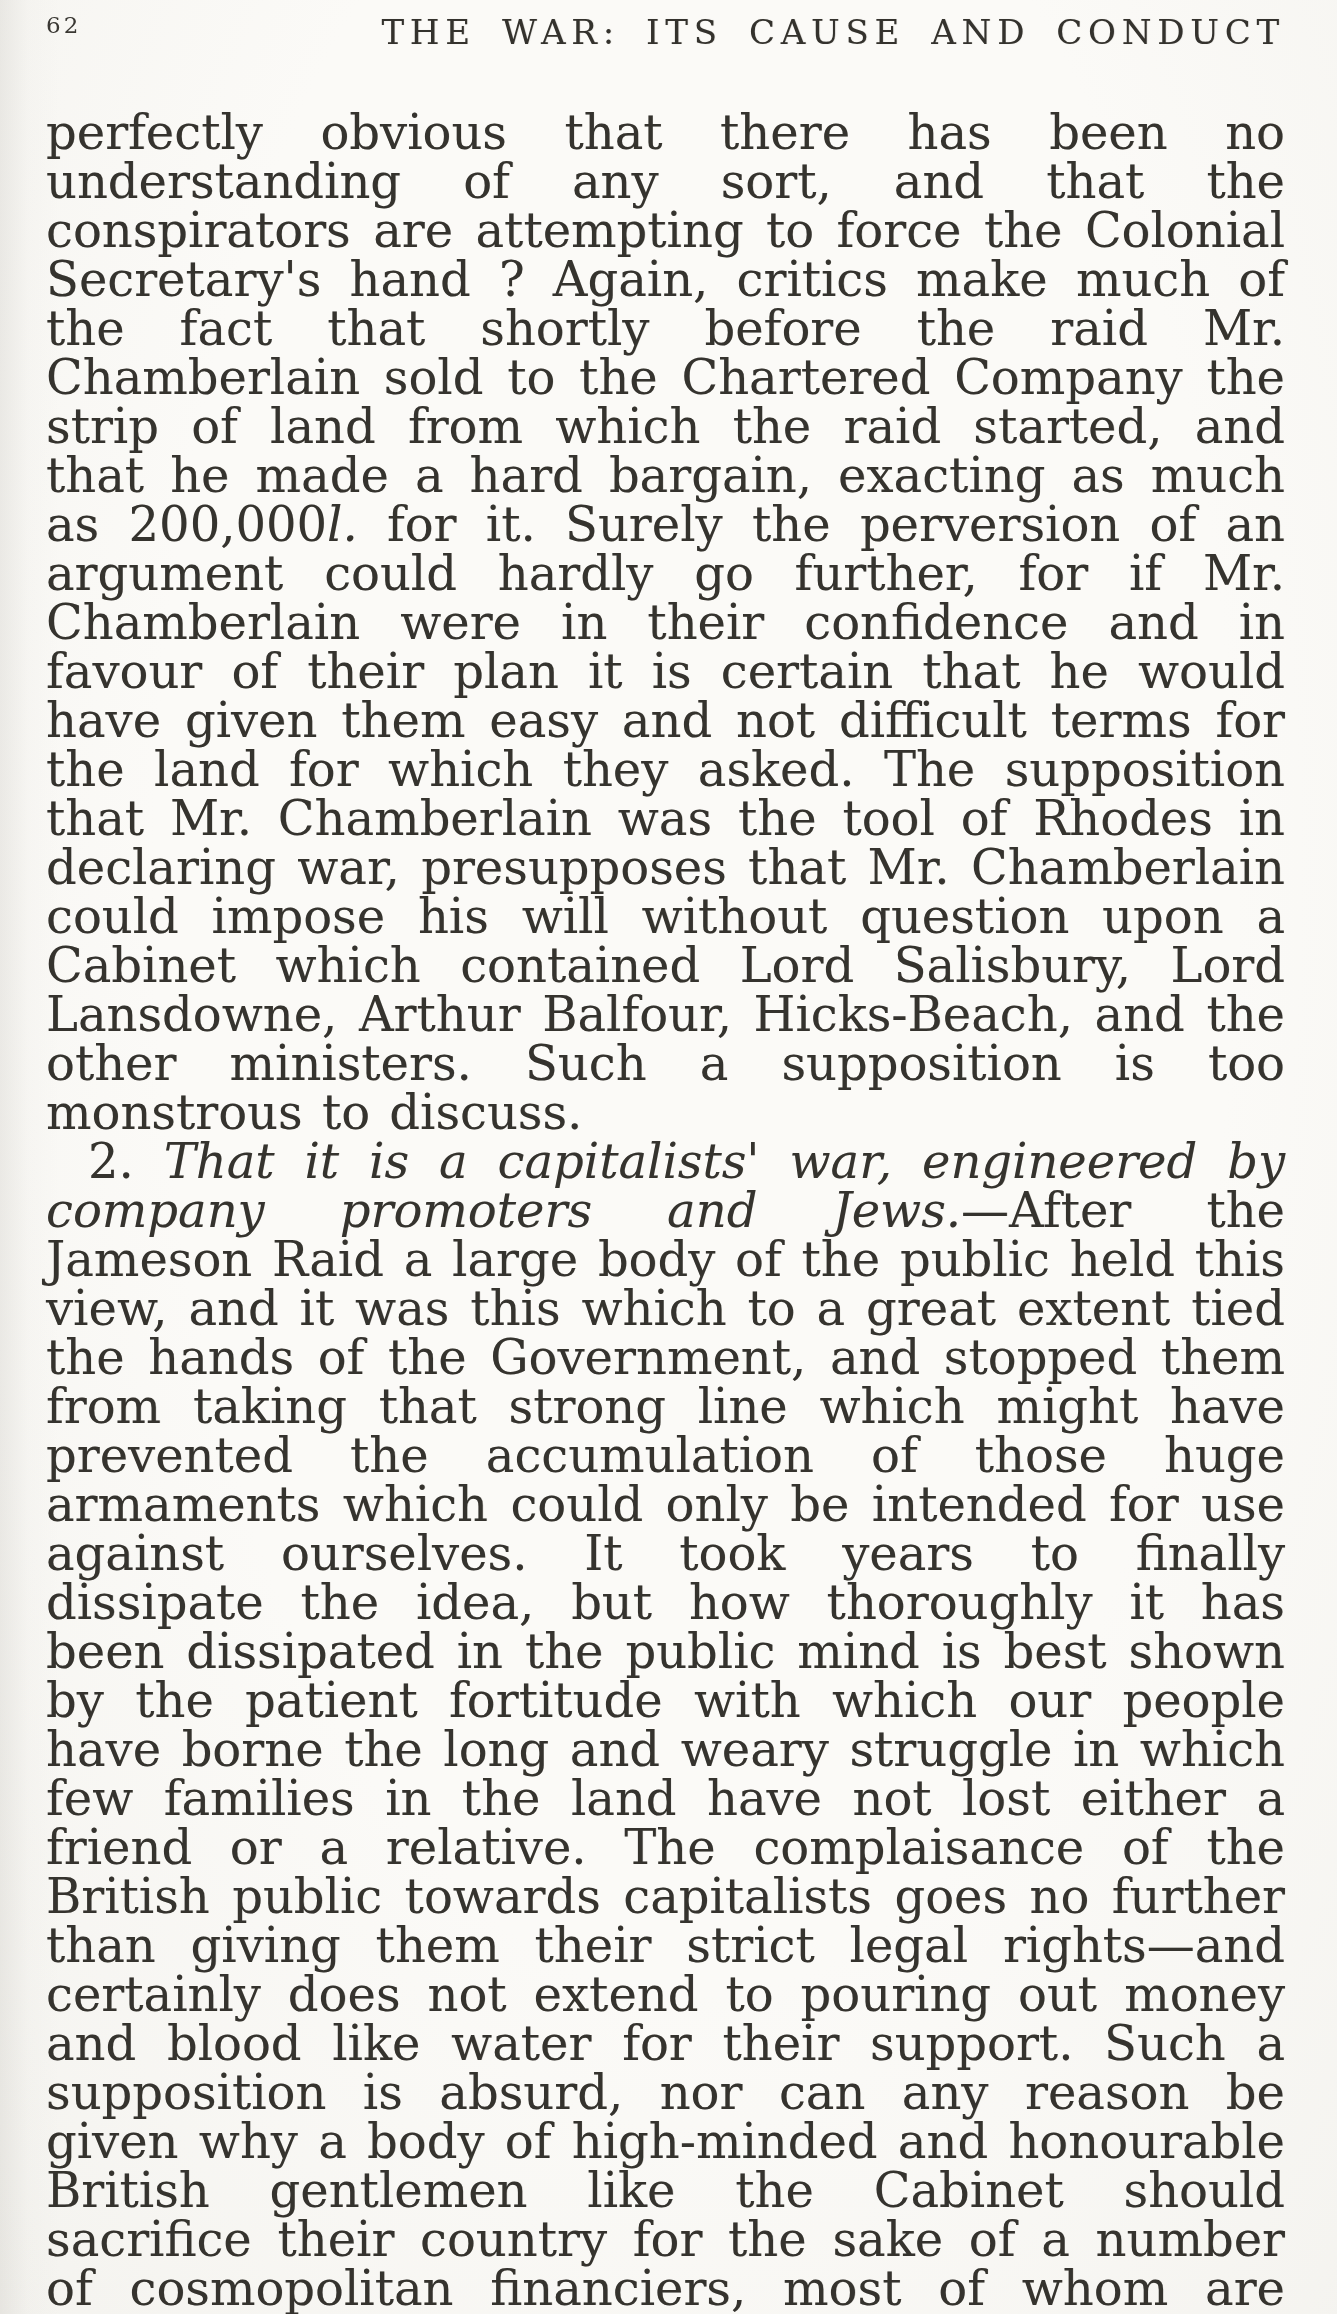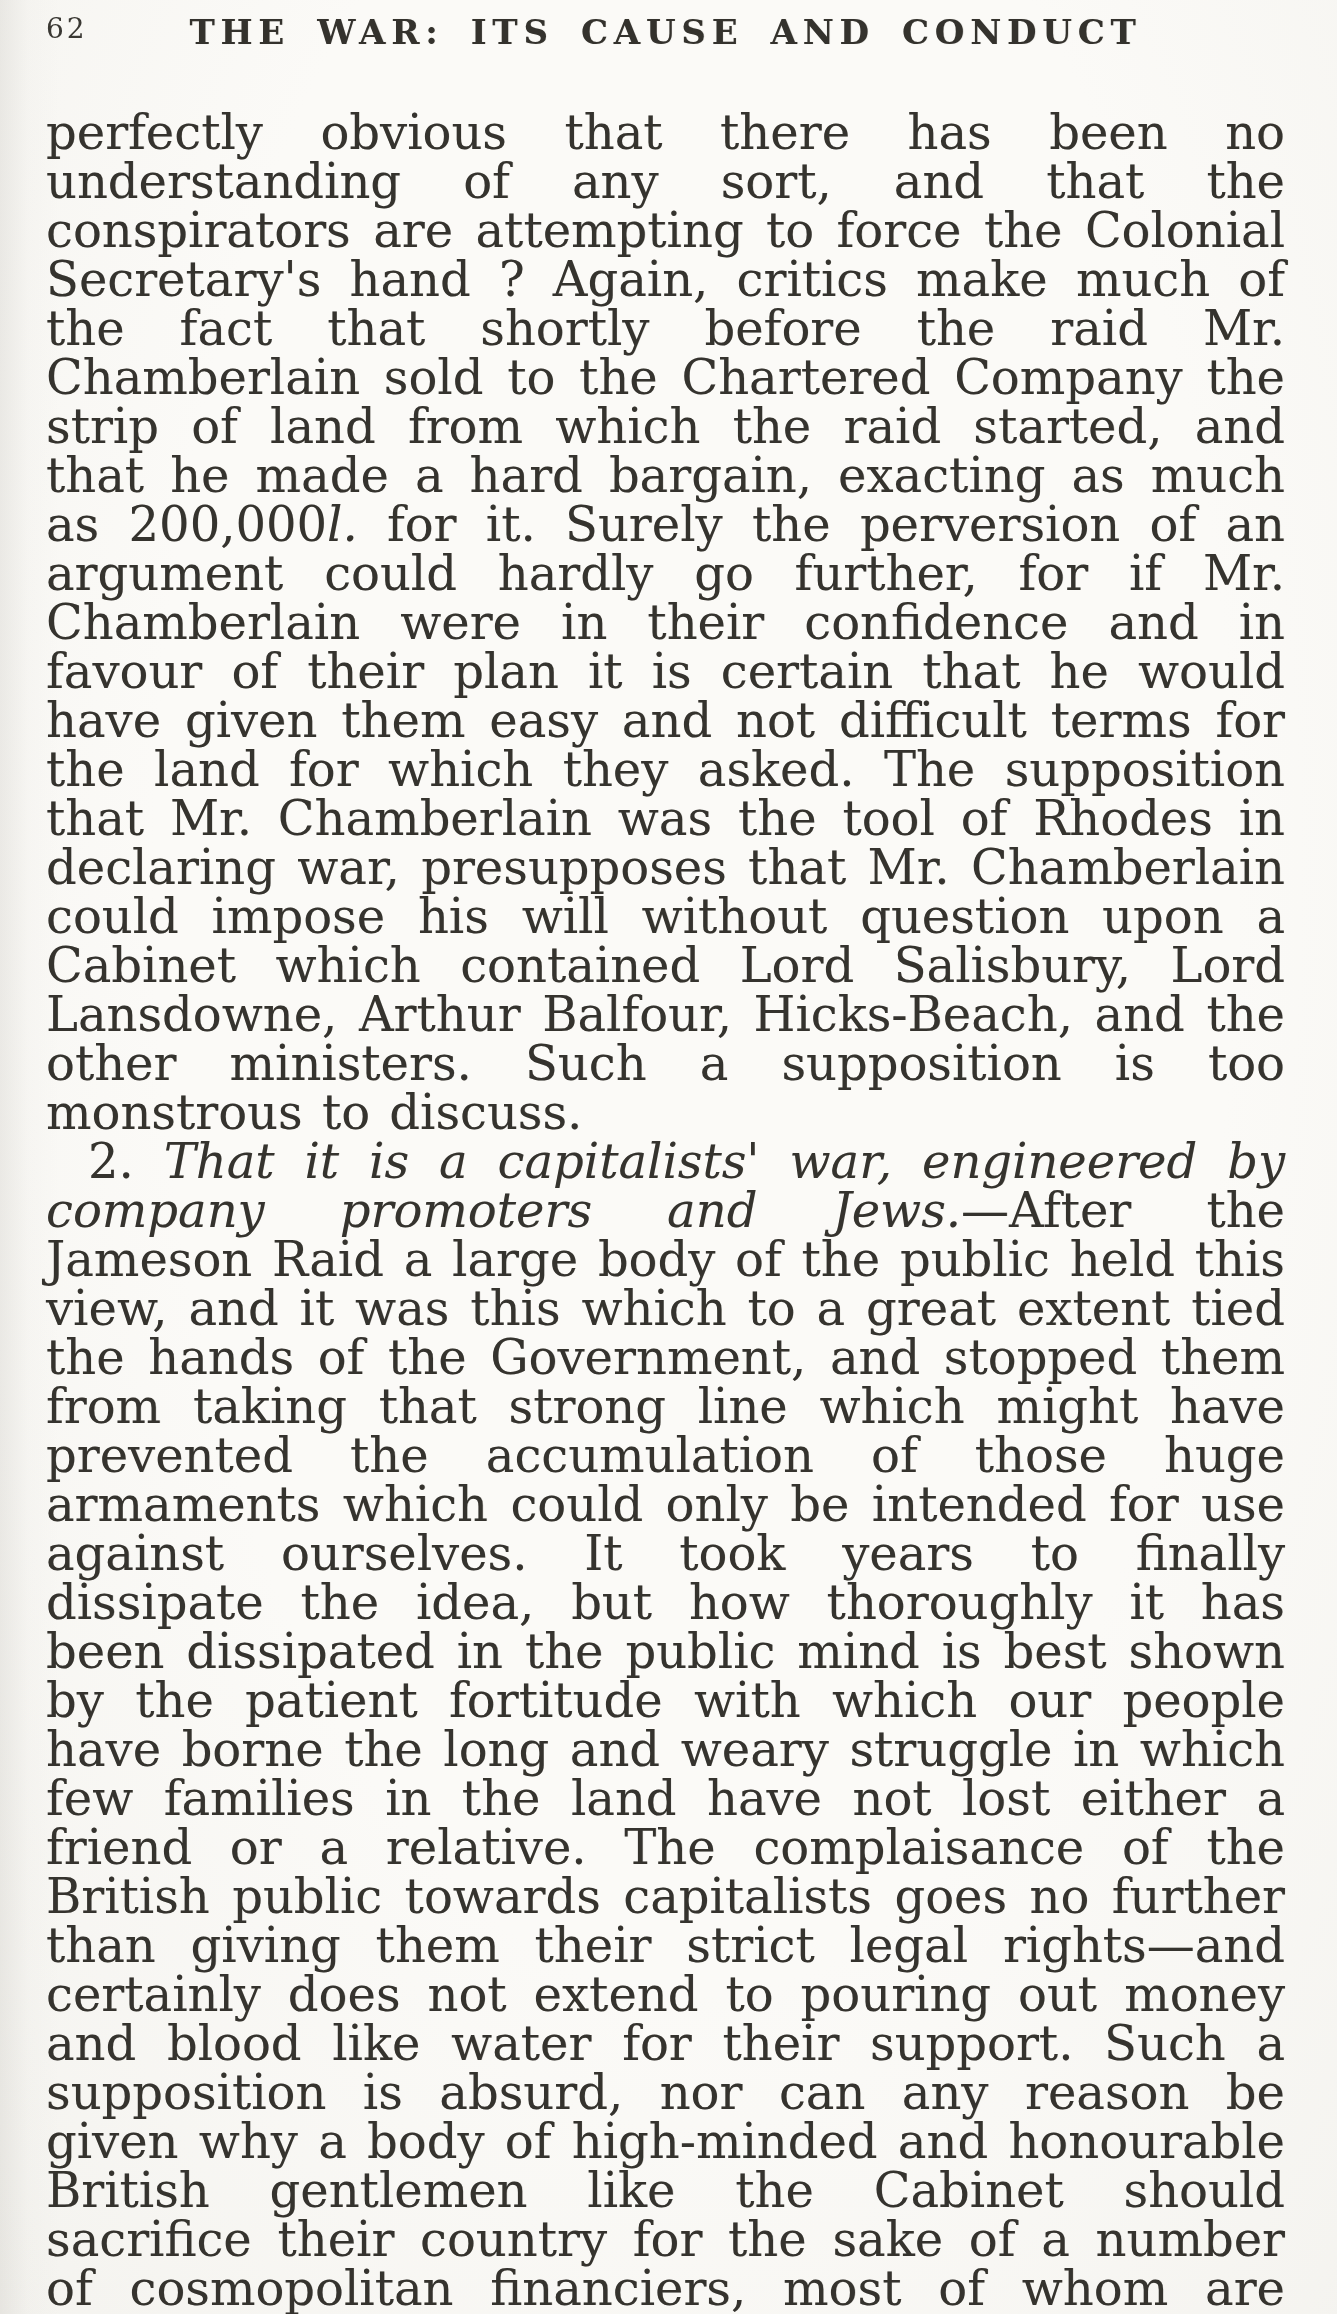--- a/index.html
+++ b/index.html
@@ -23,34 +23,33 @@
     overflow: hidden;
   }
   .running-header {
     position: relative;
     height: 52px;
   }
   .page-number {
     position: absolute;
     left: 0;
     top: 0;
-    font-size: 28px;
+    font-size: 23px;
     letter-spacing: 3px;
     color: #3a3833;
   }
   .running-head {
     display: block;
-    text-align: center;
+    text-align: right;
     font-size: 34px;
     letter-spacing: 0.17em;
     word-spacing: 0.28em;
     white-space: nowrap;
     color: #34322d;
     text-shadow: 0.4px 0.4px 0.7px rgba(70,65,58,0.30);
-    font-weight: bold;
   }
   .text-block {
     margin-top: 44px;
     font-size: 48px;
     line-height: 49px;
     text-align: justify;
     word-spacing: 4px;
     text-shadow: 0.3px 0.3px 0.6px rgba(70,65,58,0.28);
   }
   .para {

